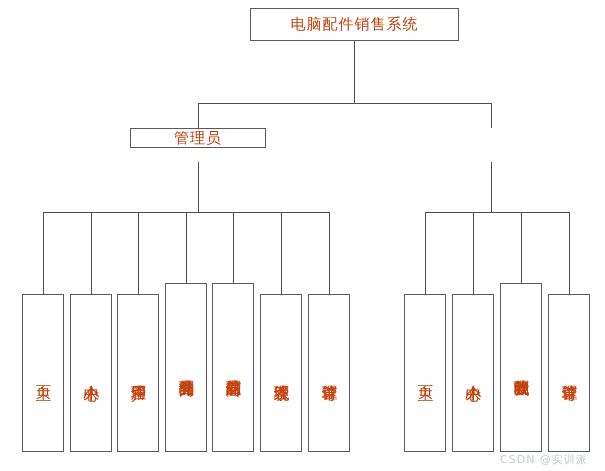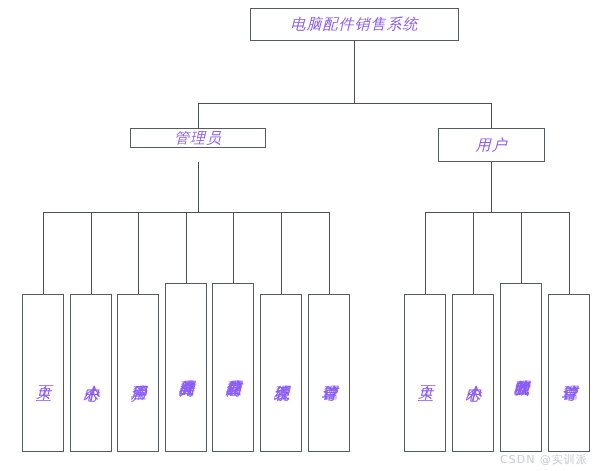--- a/index.html
+++ b/index.html
@@ -18,22 +18,21 @@
     overflow: hidden;
   }
   .node {
     position: absolute;
     box-sizing: border-box;
     border: 1px solid #555b60;
     background: #ffffff;
     display: flex;
     align-items: center;
     justify-content: center;
-    color: #8b5cf6;
-    font-style: italic;
+    color: #c2410c;
   }
   .node.horiz {
     font-size: 15px;
     letter-spacing: 1px;
     line-height: 1.1;
   }
   .node.vert {
     font-size: 15.5px;
     line-height: 1.22;
     letter-spacing: 0px;
@@ -74,23 +73,20 @@
   <div class="conn h" style="left:198px; top:103px; width:294px;"></div>
 
   <div class="conn v" style="left:198px; top:103px; height:25px;"></div>
 
   <div class="conn v" style="left:491px; top:103px; height:25px;"></div>
 
   <div class="node horiz" style="left:130px; top:128px; width:136px; height:20px;">
     <span>管理员</span>
   </div>
 
-  <div class="node horiz" style="left:438px; top:128px; width:107px; height:34px;">
-    <span>用户</span>
-  </div>
 
   <div class="conn v" style="left:198px; top:162px; height:50px;"></div>
   <div class="conn h" style="left:43px; top:212px; width:286px;"></div>
 
   <div class="conn v" style="left:43px; top:212px; height:82px;"></div>
   <div class="conn v" style="left:91px; top:212px; height:82px;"></div>
   <div class="conn v" style="left:138px; top:212px; height:82px;"></div>
   <div class="conn v" style="left:186px; top:212px; height:71px;"></div>
   <div class="conn v" style="left:233px; top:212px; height:71px;"></div>
   <div class="conn v" style="left:281px; top:212px; height:82px;"></div>

